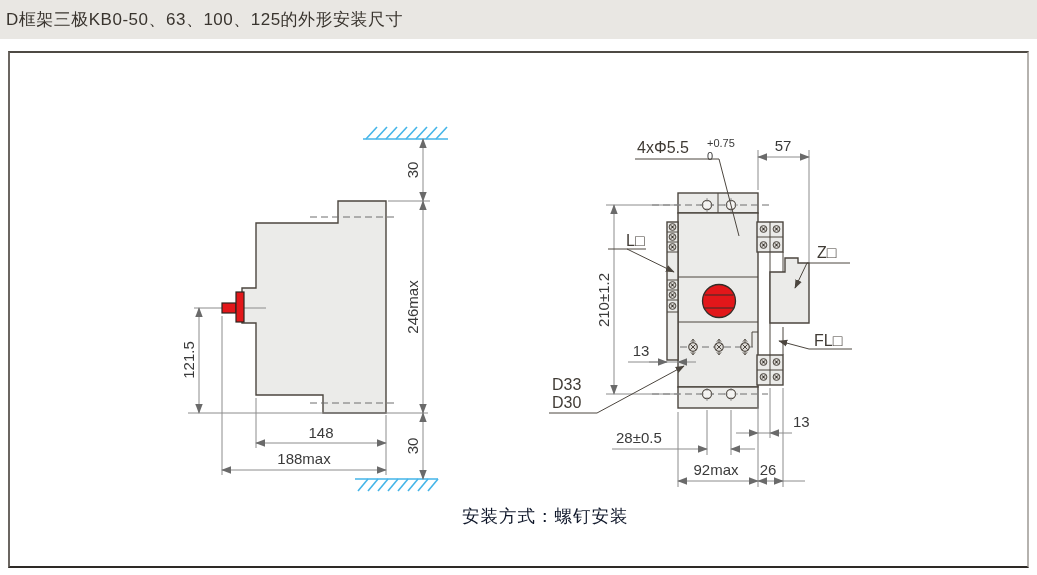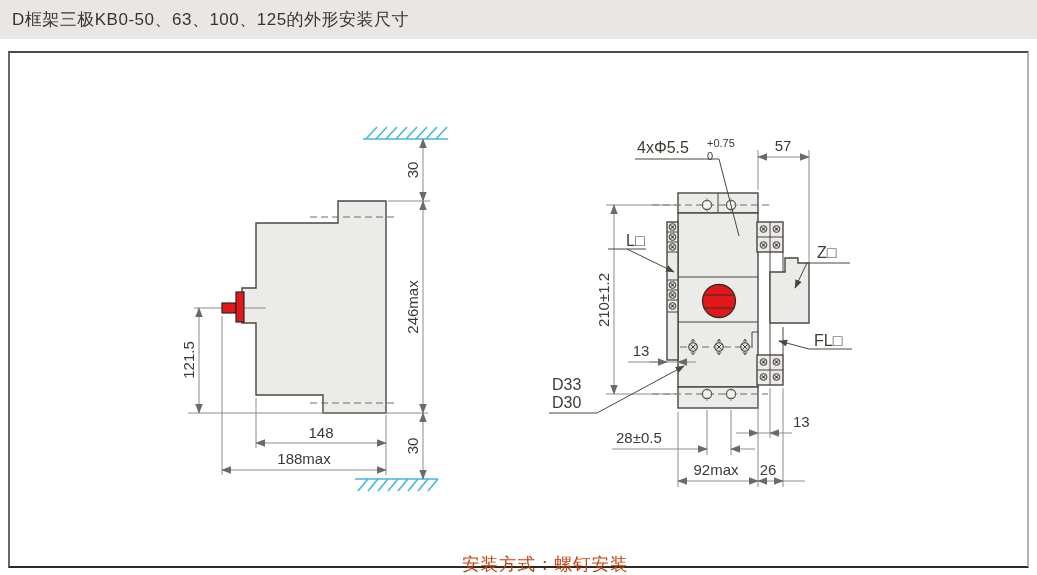--- a/index.html
+++ b/index.html
@@ -1,21 +1,21 @@
 <!DOCTYPE html>
 <html><head>
 <meta charset="utf-8">
 <style>
   html,body{margin:0;padding:0;background:#fff;}
   body{position:relative;width:1037px;height:575px;font-family:"Liberation Sans","DejaVu Sans",sans-serif;overflow:hidden;}
   .header{position:absolute;left:0;top:0;width:1037px;height:39px;background:#e9e7e3;color:#39342e;
-          font-size:17px;line-height:39px;padding-left:12px;box-sizing:border-box;letter-spacing:.5px;}
+          font-size:17px;line-height:39px;padding-left:6px;box-sizing:border-box;letter-spacing:.5px;}
   .frame{position:absolute;left:8px;top:51px;width:1021px;height:517px;background:#fff;box-sizing:border-box;
          border-top:2px solid #4e4a44;border-left:2px solid #6b6661;border-right:2px solid #b5b2ae;border-bottom:2px solid #2e2a26;}
-  .caption{position:absolute;left:462px;top:552px;font-size:17.5px;color:#c2410c;letter-spacing:1px;}
+  .caption{position:absolute;left:462px;top:504px;font-size:17.5px;color:#0f172a;letter-spacing:1px;}
   svg.draw{position:absolute;left:0;top:0;}
   text{fill:#3a3a3a;font-size:15px;font-family:"Liberation Sans","DejaVu Sans",sans-serif;}
   .lbl{font-size:16px;fill:#403b35;}
   .tol{font-size:11px;}
   .body{fill:#ebebe9;stroke:#4c463f;stroke-width:1.4;}
   .thin{stroke:#4c463f;stroke-width:1;fill:none;}
   .dim{stroke:#8c8c8c;stroke-width:1;fill:none;}
   .dash{stroke:#6f6f6f;stroke-width:1;fill:none;stroke-dasharray:7 4;}
   .lead{stroke:#4c463f;stroke-width:1;fill:none;}
 </style>

